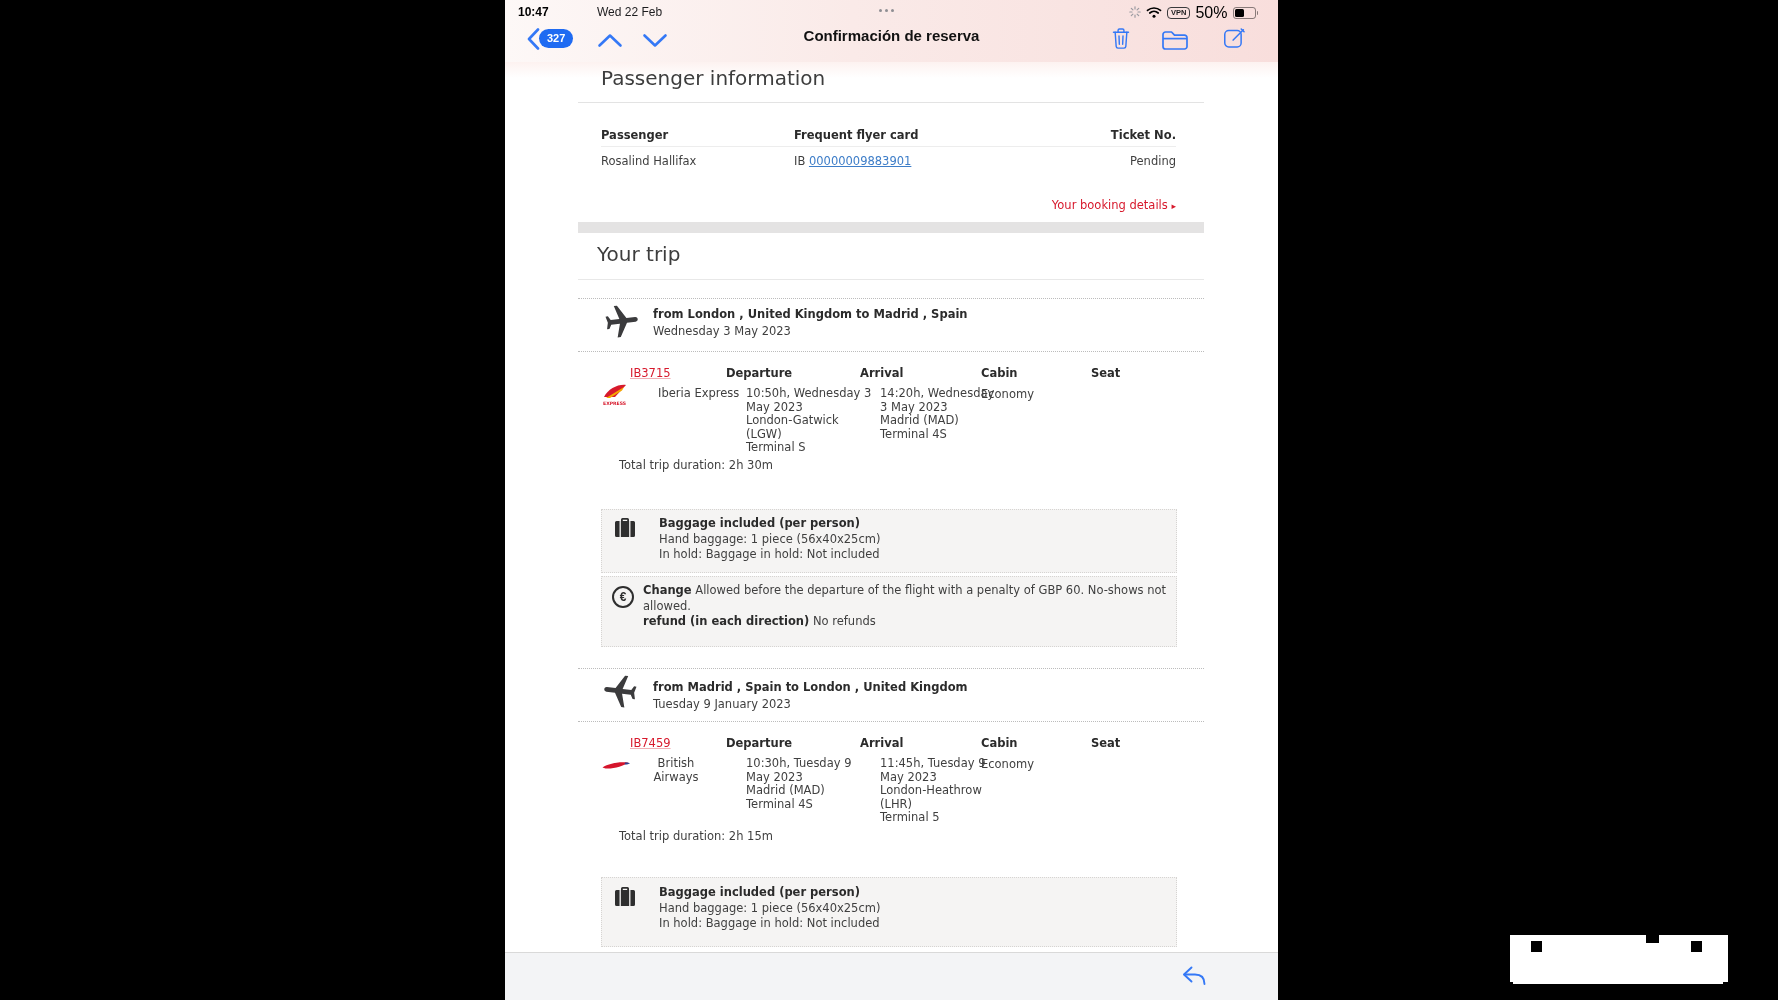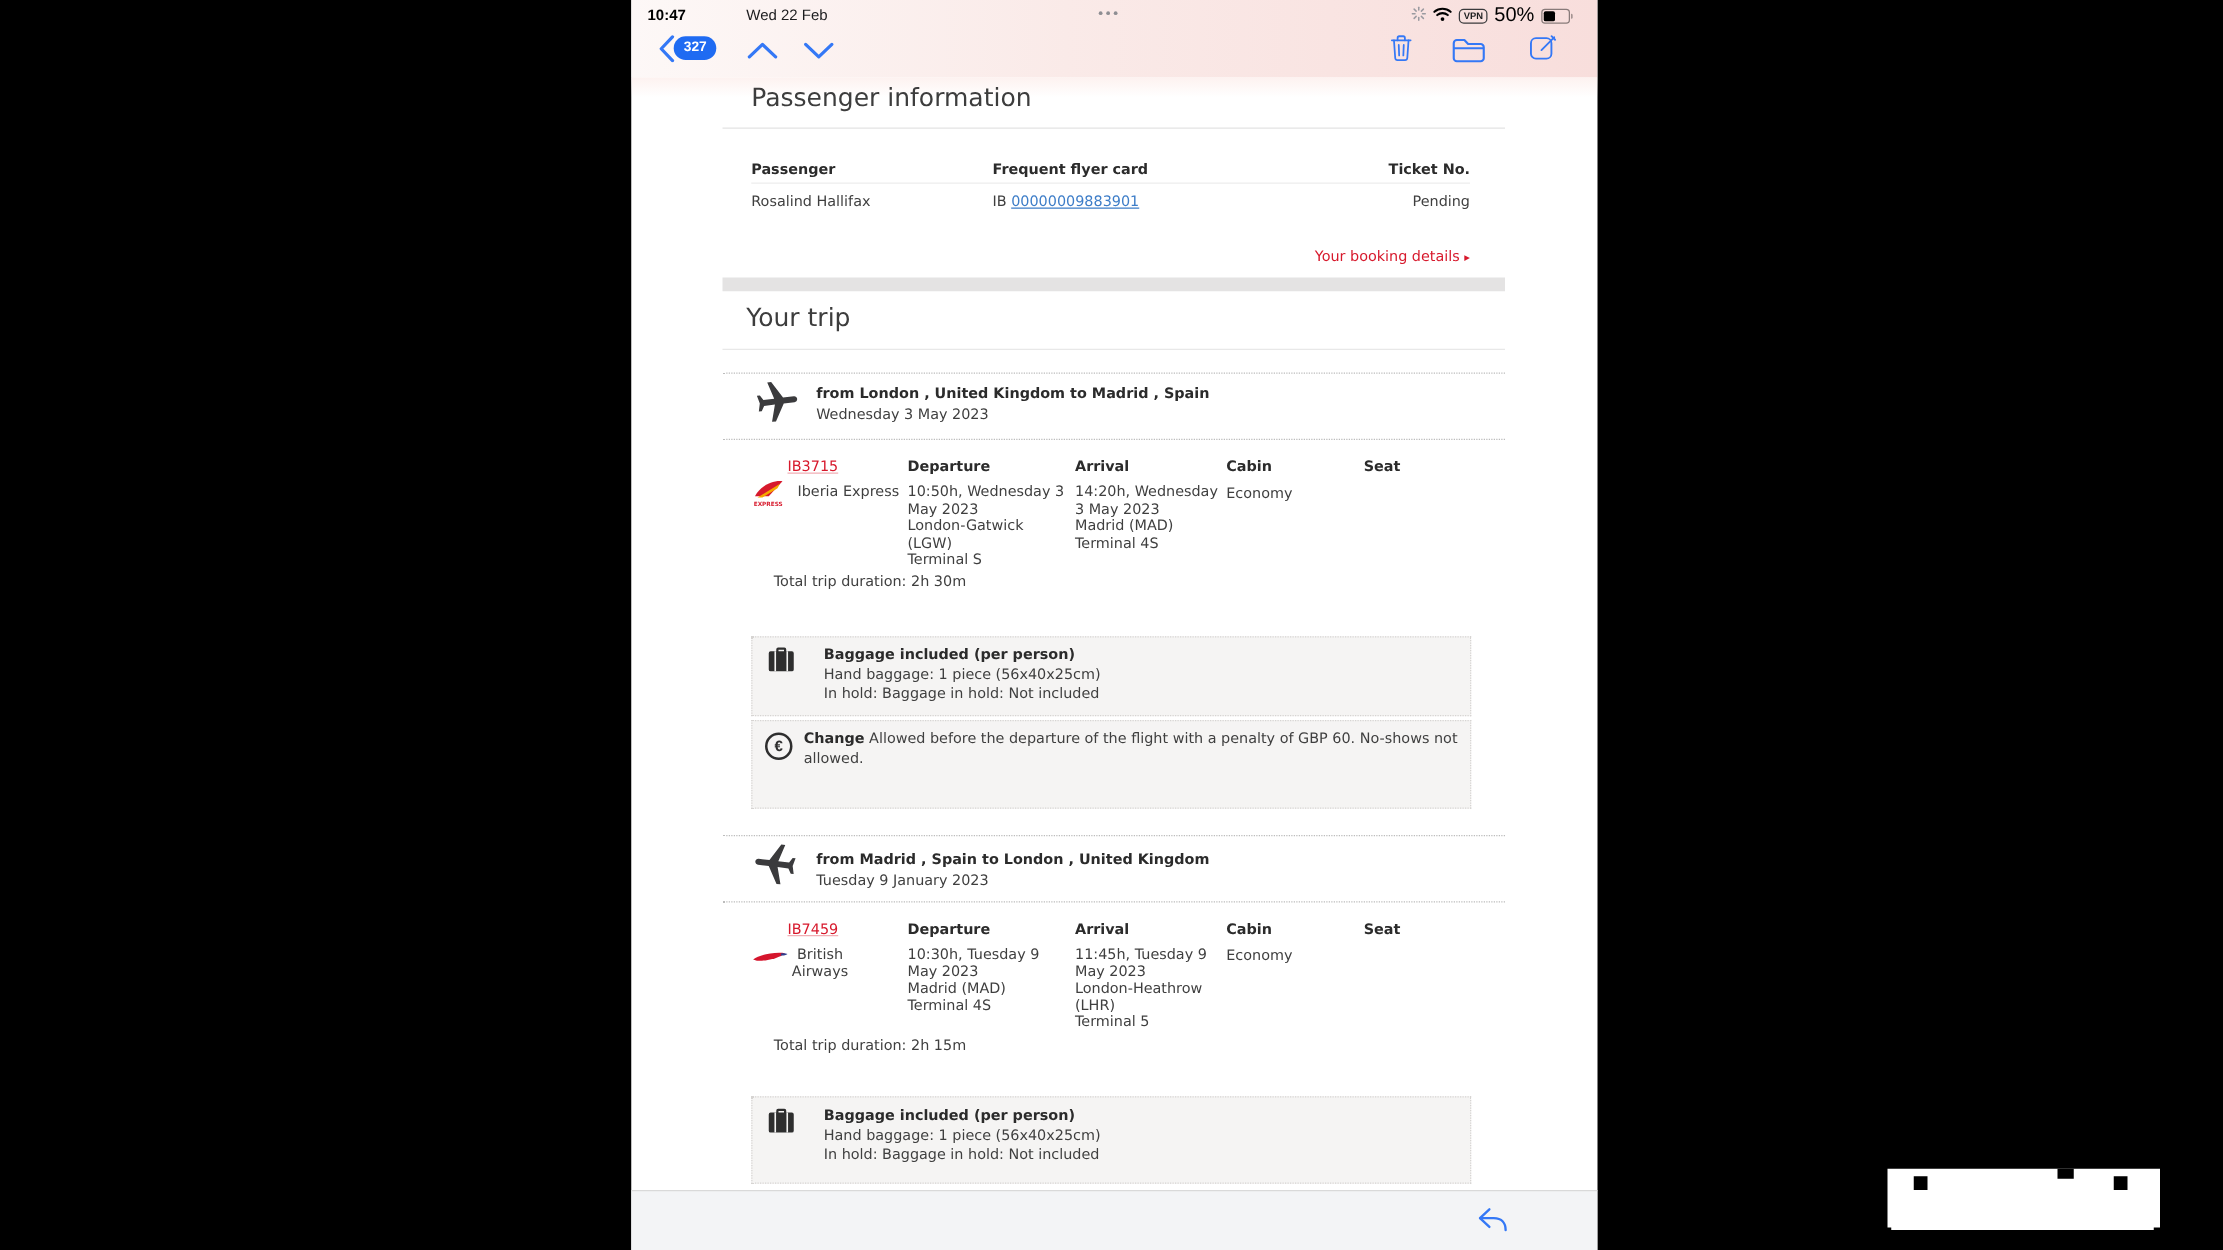--- a/index.html
+++ b/index.html
@@ -37,21 +37,21 @@
   
   .mail { font-family:"DejaVu Sans", sans-serif; color:#3f3f3f; font-size:11.5px; }
   .h-section { font-family:"DejaVu Sans", sans-serif; font-size:20px; font-weight:400; color:#3d3d3d; }
   .bold { font-weight:700; color:#2b2b2b; }
   .rule { height:1px; background:#e3e3e3; }
   .dotted { border-top:1px dotted #bcbcbc; height:0; }
   .graybar { background:#e4e3e3; }
   .red { color:#d7192c; }
   .flightno { color:#d7192c; text-decoration:underline; text-decoration-color:rgba(215,25,44,.35); }
   a.fflink { color:#3d7dc8; text-decoration:underline; cursor:pointer; }
-  .cell { line-height:13.6px; white-space:pre-line; }
+  .cell { line-height:13.6px; white-space:pre-line;margin-left:20px; }
   .infobox { background:#f5f4f3; border:1px dotted #d6d4d2; }
   .euro-circle { width:22px; height:22px; border:2px solid #2e2e2e; border-radius:50%;
                  display:flex; align-items:center; justify-content:center;
                  font-size:12px; font-weight:700; color:#2e2e2e; }
   .bottombar { position:absolute; left:0; top:952px; width:773px; height:48px;
                background:#f3f4f6; border-top:1px solid #d9d9d9; }
   .right-align { text-align:right; }
   
   .redact { position:absolute; background:#fff; }
   .redact-dot { position:absolute; background:#000; }
@@ -111,20 +111,21 @@
   <button class="icon-btn abs" style="left:92px; top:33px;">
     <svg width="26" height="15" viewBox="0 0 26 15" fill="none" stroke="#3478f6" stroke-width="2.6" stroke-linecap="round" stroke-linejoin="round">
         <path d="M2.5 12.5 L13 2.5 L23.5 12.5"></path>
       </svg>
   </button>
   <button class="icon-btn abs" style="left:137px; top:33px;">
     <svg width="26" height="15" viewBox="0 0 26 15" fill="none" stroke="#3478f6" stroke-width="2.6" stroke-linecap="round" stroke-linejoin="round">
         <path d="M2.5 2.5 L13 12.5 L23.5 2.5"></path>
       </svg>
   </button>
+  <div class="tb-title">Confirmación de reserva</div>
   <button class="icon-btn abs" style="left:606px; top:27px;">
     <svg width="20" height="23" viewBox="0 0 24 27" fill="none" stroke="#3478f6" stroke-width="1.7" stroke-linecap="round">
       <path d="M3 6 h18"></path>
         <path d="M8.5 6 V3.7 a1.6 1.6 0 0 1 1.6-1.6 h3.8 a1.6 1.6 0 0 1 1.6 1.6 V6"></path>
       <path d="M5 6 l1.2 17 a2.2 2.2 0 0 0 2.2 2 h7.2 a2.2 2.2 0 0 0 2.2-2 L19 6"></path>
       <path d="M9.6 10.5 l.4 10"></path>
         <path d="M14.4 10.5 l-.4 10"></path>
     </svg>
   </button>
   <button class="icon-btn abs" style="left:656px; top:30px;">
@@ -213,20 +214,24 @@
       <div>Hand baggage: 1 piece (56x40x25cm)</div>
       <div>In hold: Baggage in hold: Not included</div>
     </div>
   </div>
 
   <div class="abs infobox" style="left:96px; top:576px; width:576px; height:71px;">
     <span class="abs euro-circle" style="left:10px; top:9px;">€</span>
     <div class="mail abs" style="left:41px; top:6px; width:532px; line-height:15.5px;">
       <span class="bold">Change</span>
       <span>Allowed before the departure of the flight with a penalty of GBP 60. No-shows not allowed.</span>
+      <div>
+        <span class="bold">refund (in each direction)</span>
+        <span>No refunds</span>
+      </div>
     </div>
   </div>
 
   <div class="abs dotted" style="left:73px; top:668px; width:626px;"></div>
   <div class="abs" style="left:96px; top:672px;">
     <svg width="38" height="38" viewBox="0 0 24 24" style="transform:rotate(-83deg);">
       <path fill="#3b3b3d" d="M22 16v-2l-8.5-5V3.5C13.5 2.67 12.83 2 12 2s-1.5.67-1.5 1.5V9L2 14v2l8.5-2.5V19L8 20.5V22l4-1 4 1v-1.5L13.5 19v-5.5L22 16z"></path>
     </svg>
   </div>
   <div class="abs mail bold" style="left:148px; top:680px;">from Madrid , Spain to London , United Kingdom</div>

